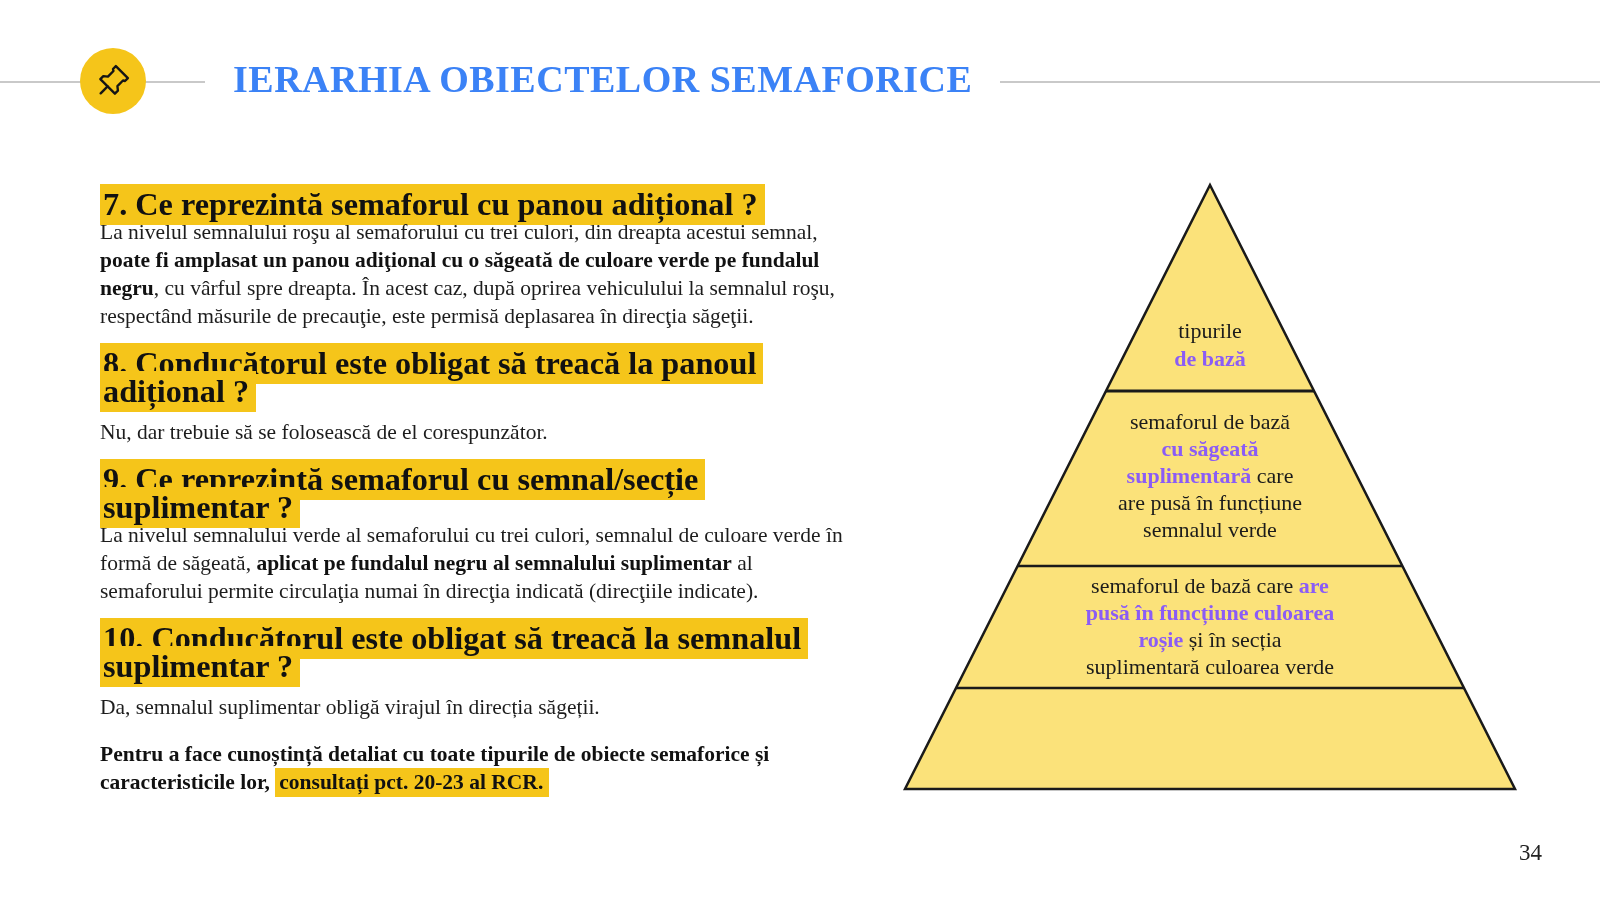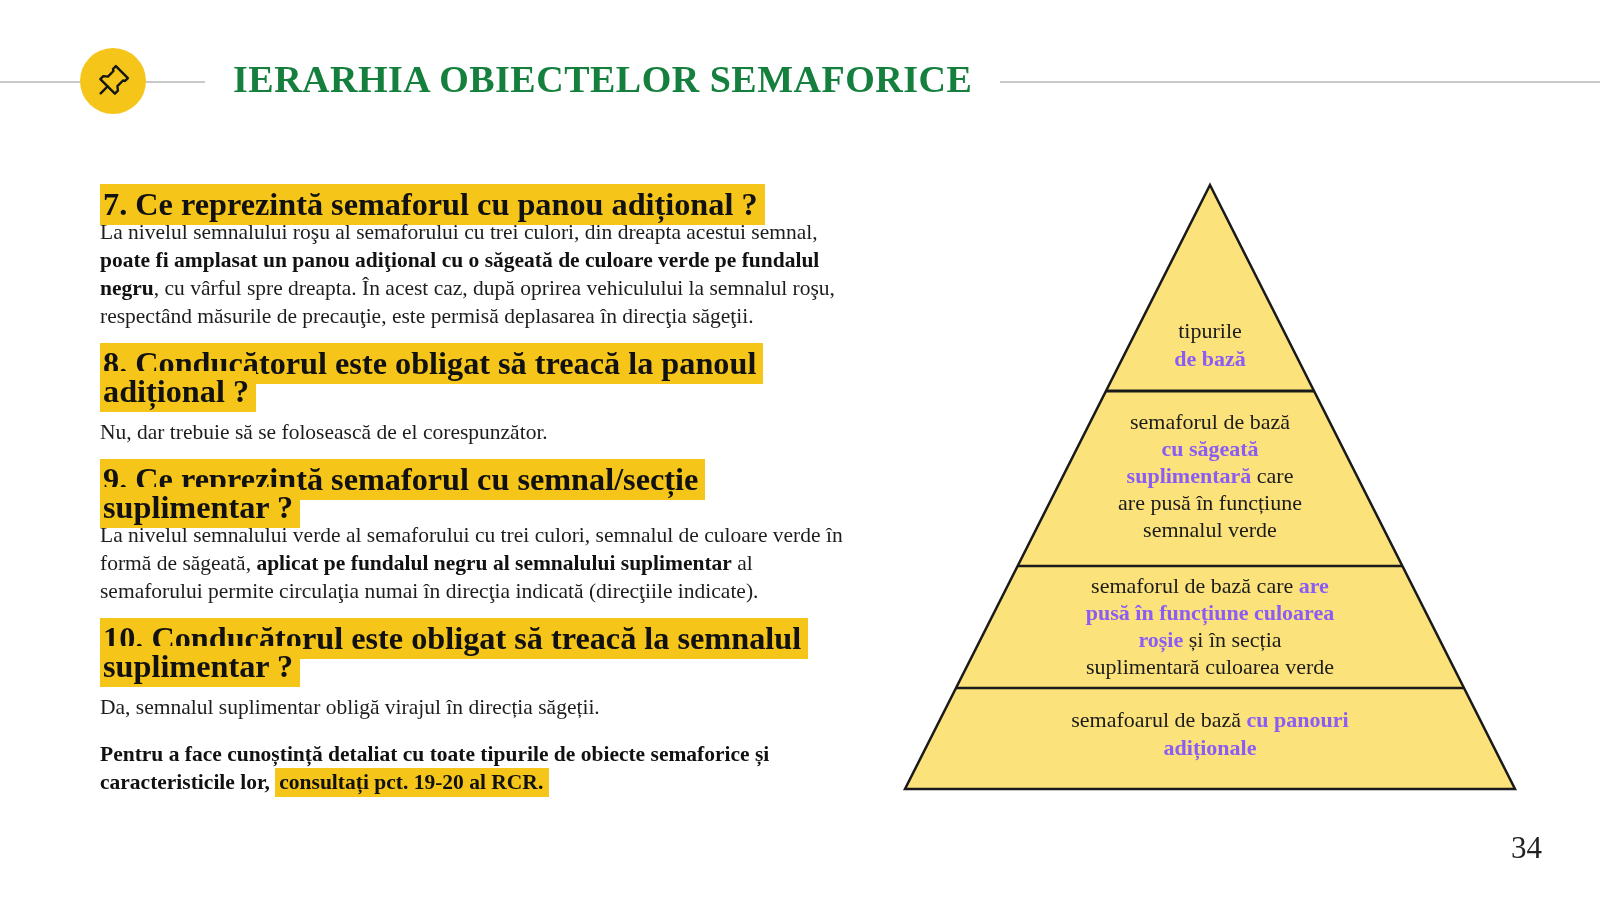--- a/index.html
+++ b/index.html
@@ -13,21 +13,21 @@
   html,body{background:#fff;}
   body{font-family:"Liberation Serif","DejaVu Serif",serif;color:var(--text);}
   .slide{position:relative;width:1600px;height:900px;background:#fff;overflow:hidden;}
 
   
   .header-rule{position:absolute;left:0;right:0;top:81px;height:2px;background:var(--line_gray);}
   .badge{position:absolute;left:80px;top:48px;width:66px;height:66px;border-radius:50%;
          background:var(--highlight);display:flex;align-items:center;justify-content:center;z-index:2;}
   .badge svg{width:38px;height:38px;}
   .page-title{position:absolute;left:205px;top:57px;z-index:2;background:#fff;padding:0 28px;
-         font-size:38px;font-weight:700;letter-spacing:.5px;color:#15803d;white-space:nowrap;}
+         font-size:38px;font-weight:700;letter-spacing:.5px;color:#3b82f6;white-space:nowrap;}
 
   
   .qa-column{position:absolute;left:100px;top:190px;width:744px;font-size:21.5px;line-height:28px;}
   .q-head{display:block;}
   .q-head .hl-box{font-weight:700;color:#111;}
   .hl-box{background:var(--highlight);padding:2px 7px 3px 3px;-webkit-box-decoration-break:clone;box-decoration-break:clone;}
   .answer{}
   .qa-column .b{font-weight:700;color:#111;}
   .mt-q{margin-top:19px;}
   .mt-a{margin-top:13px;}
@@ -38,21 +38,21 @@
   .pyramid{position:absolute;left:890px;top:171px;width:640px;height:632px;}
   .pyramid svg{position:absolute;left:0;top:0;}
   .level-label{position:absolute;text-align:center;font-size:22px;line-height:27px;color:#1b1b1b;}
   .level-label .b{font-weight:700;color:#8b5cf6;}
   .lv1{left:200px;top:146px;width:240px;line-height:28px;}
   .lv2{left:150px;top:237px;width:340px;}
   .lv3{left:105px;top:401px;width:430px;}
   .lv4{left:80px;top:535px;width:480px;line-height:28px;}
 
   
-  .page-number{position:absolute;right:58px;bottom:34px;font-size:31px;color:#222;}
+  .page-number{position:absolute;right:58px;bottom:34px;font-size:23px;color:#222;}
 </style>
 </head>
 <body>
 
 <div class="slide">
 
   <div class="header-rule"></div>
   <div class="badge">
     <svg viewBox="0 0 24 24" aria-hidden="true">
       <g fill="none" stroke="#151515" stroke-width="1.5" stroke-linejoin="round" stroke-linecap="round">
@@ -69,31 +69,30 @@
 
     <h2 class="q-head mt-q"><span class="hl-box">8. Conducătorul este obligat să treacă la panoul adițional ?</span></h2>
     <p class="answer mt-a"><span>Nu, dar trebuie să se folosească de el corespunzător.</span></p>
 
     <h2 class="q-head mt-q"><span class="hl-box">9. Ce reprezintă semaforul cu semnal/secție suplimentar ?</span></h2>
     <p class="answer"><span>La nivelul semnalului verde al semaforului cu trei culori, semnalul de culoare verde în formă de săgeată, </span><span class="b">aplicat pe fundalul negru al semnalului suplimentar</span><span> al semaforului permite circulaţia numai în direcţia indicată (direcţiile indicate).</span></p>
 
     <h2 class="q-head mt-q"><span class="hl-box">10. Conducătorul este obligat să treacă la semnalul suplimentar ?</span></h2>
     <p class="answer mt-a"><span>Da, semnalul suplimentar obligă virajul în direcția săgeții.</span></p>
 
-    <p class="footnote"><span class="b">Pentru a face cunoștință detaliat cu toate tipurile de obiecte semaforice și caracteristicile lor, </span><span class="b hl">consultați pct. 19-20 al RCR.</span></p>
+    <p class="footnote"><span class="b">Pentru a face cunoștință detaliat cu toate tipurile de obiecte semaforice și caracteristicile lor, </span><span class="b hl">consultați pct. 20-23 al RCR.</span></p>
   </section>
 
   <aside class="pyramid">
     <svg width="640" height="632" viewBox="0 0 640 632" aria-hidden="true">
       <polygon points="320,14 625,618 15,618" fill="var(--pyramid_fill)" stroke="var(--pyramid_stroke)" stroke-width="2.5"></polygon>
       <line x1="216" y1="220" x2="424" y2="220" stroke="var(--pyramid_stroke)" stroke-width="3"></line>
       <line x1="128" y1="395" x2="512" y2="395" stroke="var(--pyramid_stroke)" stroke-width="2.5"></line>
       <line x1="66" y1="517" x2="574" y2="517" stroke="var(--pyramid_stroke)" stroke-width="2.5"></line>
     </svg>
     <div class="level-label lv1"><span>tipurile</span><br><span class="b">de bază</span></div>
     <div class="level-label lv2"><span>semaforul de bază</span><br><span class="b">cu săgeată</span><br><span class="b">suplimentară</span><span> care</span><br><span>are pusă în funcțiune</span><br><span>semnalul verde</span></div>
     <div class="level-label lv3"><span>semaforul de bază care </span><span class="b">are</span><br><span class="b">pusă în funcțiune culoarea</span><br><span class="b">roșie</span><span> și în secția</span><br><span>suplimentară culoarea verde</span></div>
-    <div class="level-label lv4"><span>semafoarul de bază </span><span class="b">cu panouri</span><br><span class="b">adiționale</span></div>
   </aside>
 
   <div class="page-number">34</div>
 
 </div>
 
 </body></html>

